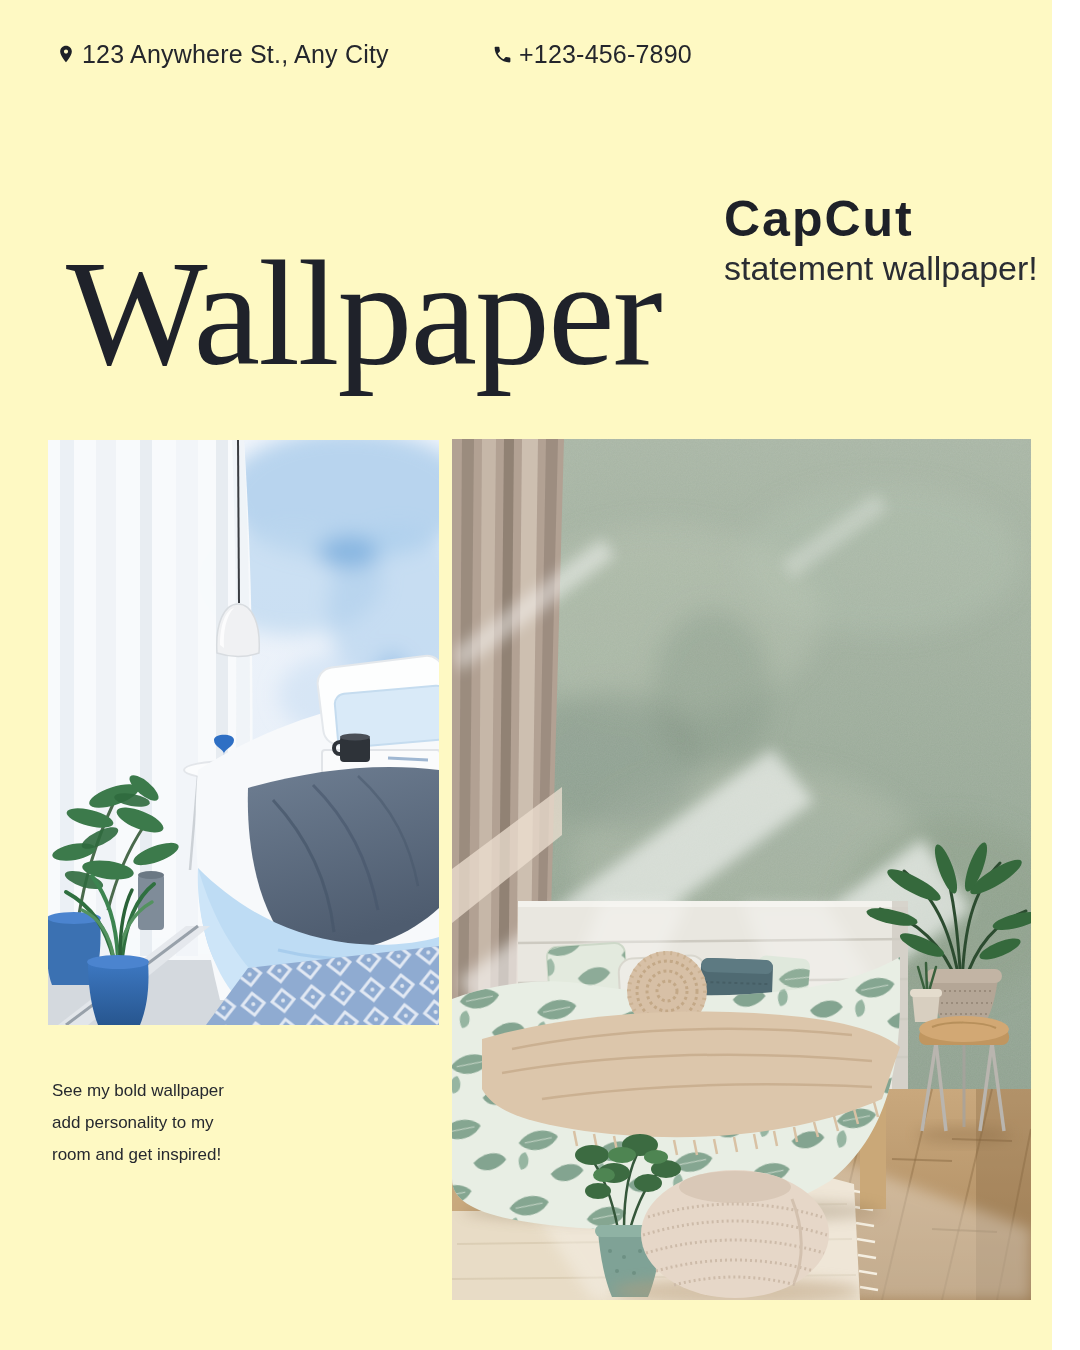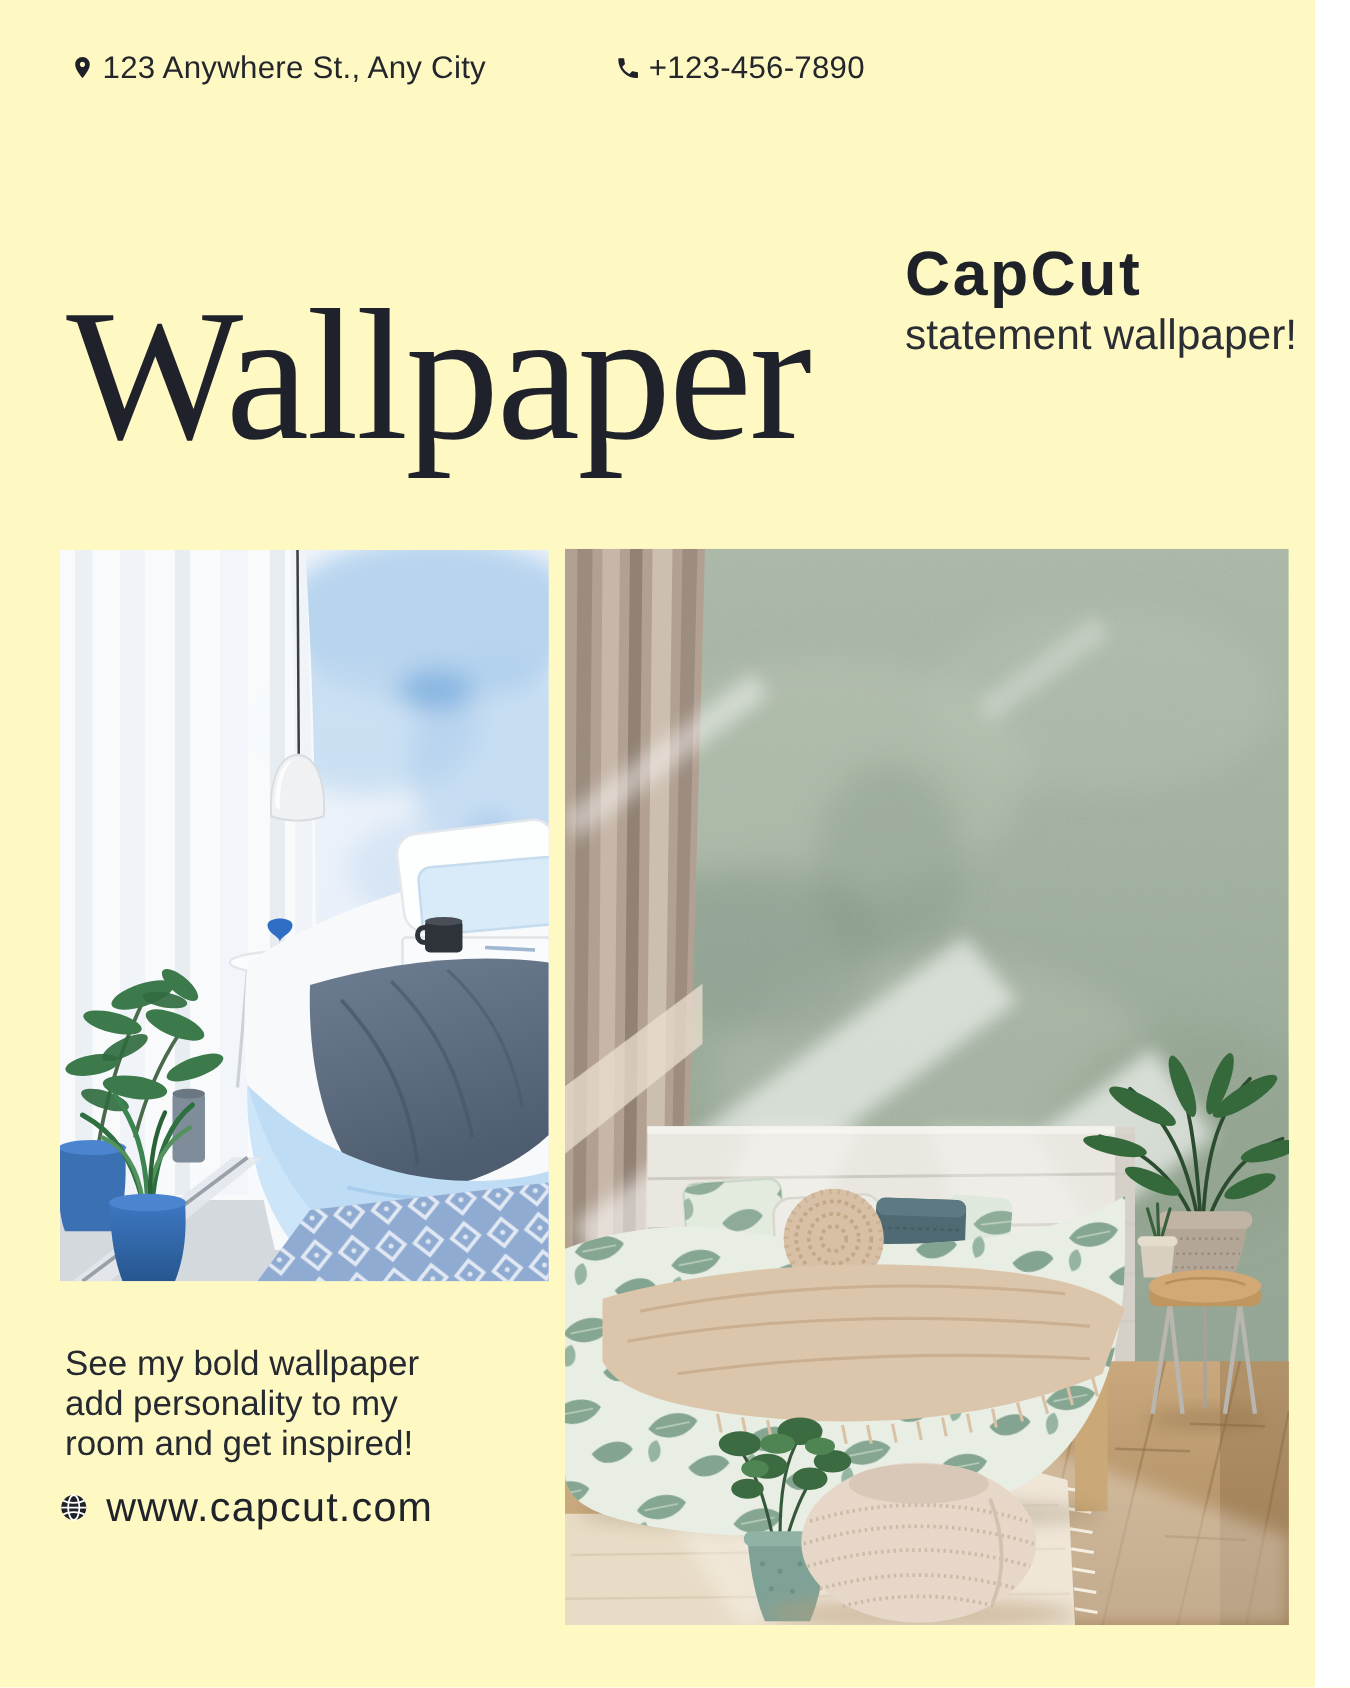--- a/index.html
+++ b/index.html
@@ -8,36 +8,36 @@
     overflow:hidden;font-family:"Liberation Sans",sans-serif;color:#22252b;text-decoration:underline;
   }
   
   .contact-item{position:absolute;top:42px;display:flex;align-items:center;gap:6px;
     font-size:25px;font-weight:500;letter-spacing:.2px;color:#24262c;line-height:24px;}
   .contact-address{left:56px;}
   .contact-phone{left:492px;justify-content:space-between;}
   .contact-item svg{display:block;}
   
   .main-title{
-    position:absolute;left:50px;top:222px;margin:3px;
+    position:absolute;left:50px;top:222px;margin:16px;
     font-family:"Liberation Serif",serif;font-weight:400;
     font-size:150px;line-height:150px;letter-spacing:-2px;color:#1f222a;white-space:nowrap;text-align:right;
   }
   .brand-block{position:absolute;left:724px;top:192px;width:320px;}
   .brand-name{margin:0;font-size:50px;line-height:55px;font-weight:800;letter-spacing:2px;color:#1e2128;}
   .tagline-1{margin:28px 0 0 0;font-size:42px;line-height:46px;font-weight:400;color:#26292f;}
   .tagline-2{margin:4px 0 0 0;font-size:34px;line-height:34px;font-weight:400;color:#2a2d33;}
   
   .photo{position:absolute;display:block;}
   .photo-left{left:48px;top:440px;}
   .photo-right{left:452px;top:439px;}
   
   .caption{
     position:absolute;left:52px;top:1075px;margin:0;
-    font-size:28px;line-height:32px;font-weight:400;color:#26292f;white-space:pre-line;
+    font-size:17px;line-height:32px;font-weight:400;color:#26292f;white-space:pre-line;
   }
   .website-row{position:absolute;left:47px;top:1188px;height:36px;display:flex;align-items:center;gap:14px;}
   .website-text{font-size:33px;font-weight:400;letter-spacing:1px;color:#202329;}
 </style>
 </head>
 <body>
 
 <div class="poster">
 
   <div class="contact-item contact-address">
@@ -486,26 +486,14 @@
         <path d="M222 846 Q 283 830 344 846"></path>
       </g>
       <path d="M340 760 C 352 790 352 820 342 844" fill="none" stroke="#d3c1af" stroke-width="3"></path>
     </g>
   </svg>
 
   <p class="caption">See my bold wallpaper
 add personality to my
 room and get inspired!</p>
 
-  <div class="website-row">
-    <svg width="24" height="24" viewBox="0 0 24 24">
-      <circle cx="12" cy="12" r="10" fill="#1e2128"></circle>
-      <g stroke="#ffffff" stroke-width="1.4" fill="none">
-        <ellipse cx="12" cy="12" rx="4.5" ry="10"></ellipse>
-        <line x1="2" y1="12" x2="22" y2="12"></line>
-        <path d="M3.5 6.5 C 8 9 16 9 20.5 6.5"></path>
-        <path d="M3.5 17.5 C 8 15 16 15 20.5 17.5"></path>
-      </g>
-    </svg>
-    <span class="website-text">www.capcut.com</span>
-  </div>
 
 </div>
 
 </body></html>

